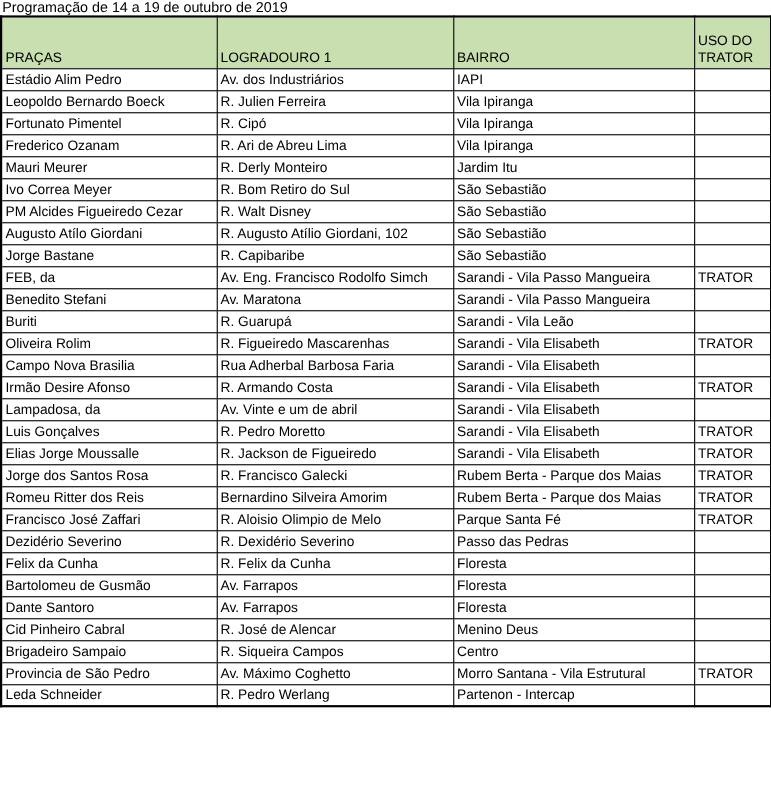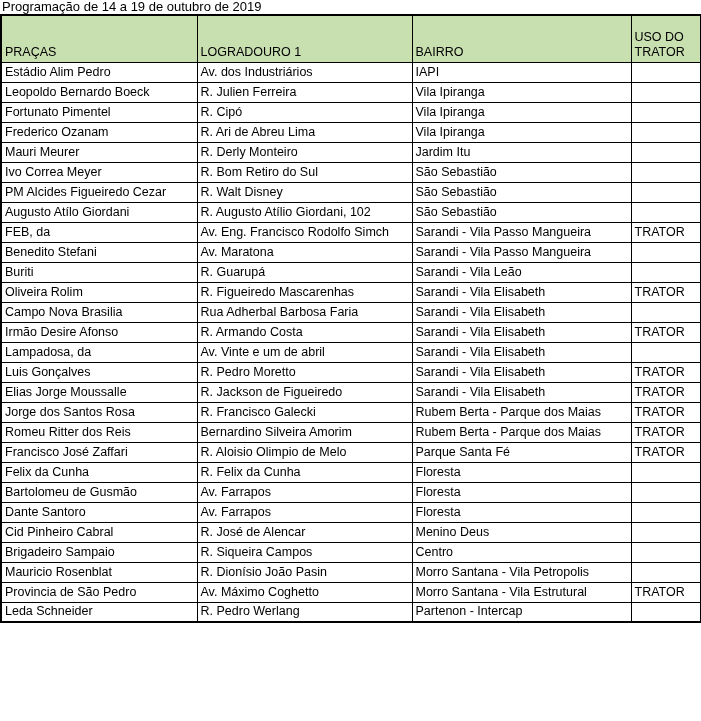--- a/index.html
+++ b/index.html
@@ -134,20 +134,26 @@
     <td></td>
   </tr>
 
   <tr>
     <td>Augusto Atílo Giordani</td>
     <td>R. Augusto Atílio Giordani, 102</td>
     <td>São Sebastião</td>
     <td></td>
   </tr>
 
+  <tr>
+    <td>Jorge Bastane</td>
+    <td>R. Capibaribe</td>
+    <td>São Sebastião</td>
+    <td></td>
+  </tr>
 
   <tr>
     <td>FEB, da</td>
     <td>Av. Eng. Francisco Rodolfo Simch</td>
     <td>Sarandi - Vila Passo Mangueira</td>
     <td>TRATOR</td>
   </tr>
 
   <tr>
     <td>Benedito Stefani</td>
@@ -221,20 +227,26 @@
     <td>TRATOR</td>
   </tr>
 
   <tr>
     <td>Francisco José Zaffari</td>
     <td>R. Aloisio Olimpio de Melo</td>
     <td>Parque Santa Fé</td>
     <td>TRATOR</td>
   </tr>
 
+  <tr>
+    <td>Dezidério Severino</td>
+    <td>R. Dexidério Severino</td>
+    <td>Passo das Pedras</td>
+    <td></td>
+  </tr>
 
   <tr>
     <td>Felix da Cunha</td>
     <td>R. Felix da Cunha</td>
     <td>Floresta</td>
     <td></td>
   </tr>
 
   <tr>
     <td>Bartolomeu de Gusmão</td>
@@ -257,26 +269,20 @@
     <td></td>
   </tr>
 
   <tr>
     <td>Brigadeiro Sampaio</td>
     <td>R. Siqueira Campos</td>
     <td>Centro</td>
     <td></td>
   </tr>
 
-  <tr>
-    <td>Mauricio Rosenblat</td>
-    <td>R. Dionísio João Pasin</td>
-    <td>Morro Santana - Vila Petropolis</td>
-    <td></td>
-  </tr>
 
   <tr>
     <td>Provincia de São Pedro</td>
     <td>Av. Máximo Coghetto</td>
     <td>Morro Santana - Vila Estrutural</td>
     <td>TRATOR</td>
   </tr>
 
   <tr>
     <td>Leda Schneider</td>

